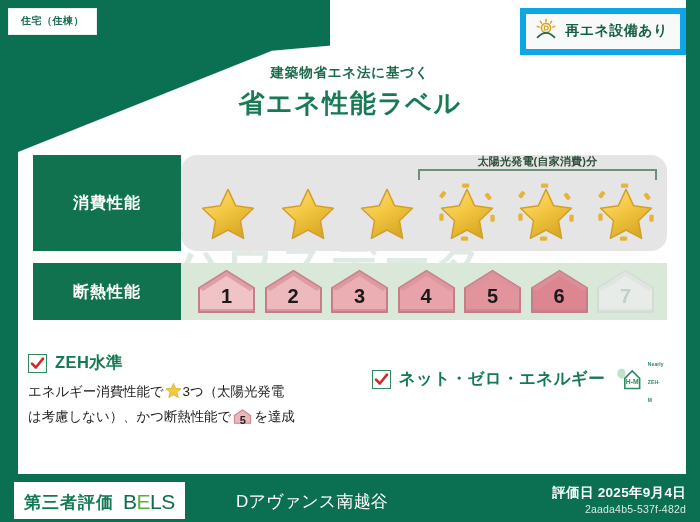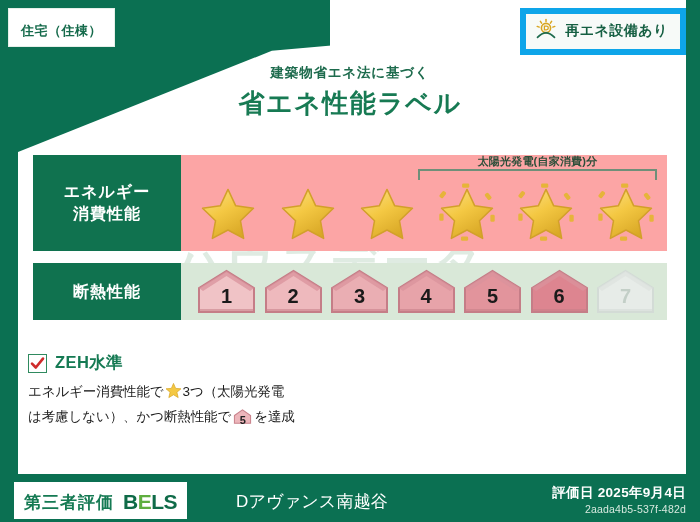--- a/index.html
+++ b/index.html
@@ -26,22 +26,22 @@
   #white-body2{
     position:absolute;
     left:330px;top:0px;right:14px;bottom:48px;
     background:#ffffff;
   }
 
   
   #type-chip{
     position:absolute;left:8px;top:8px;
     background:#fff;
-    padding:13px 12px 6px 12px;
-    font-size:13px;font-weight:bold;color:#166b4c;
+    padding:5px 12px 6px 12px;
+    font-size:10px;font-weight:bold;color:#166b4c;
     letter-spacing:0.5px;
     z-index:8;
     border:1px solid #e6efe9;
   }
   
   #renew-badge{
     position:absolute;right:14px;top:8px;
     background:#f7faf8;
     padding:4px 12px 5px 8px;
     display:flex;align-items:center;gap:7px;
@@ -82,21 +82,21 @@
   .row-key{
     width:148px;flex:0 0 148px;
     background:#10724f;
     color:#ffffff;
     display:flex;flex-direction:column;align-items:center;justify-content:center;
     font-size:16px;font-weight:bold;letter-spacing:1px;line-height:1.35;
   }
   .row-val{
     flex:1 1 auto;background:#d9e8d8;position:relative;
   }
-  #row-energy .row-val{background:#fca5a5;}
+  #row-energy .row-val{background:#e5e5e5;border-radius:16px;}
   #row-insul  .row-val{background:#d9e8d8;}
 
   
   #stars{
     position:absolute;left:14px;right:8px;bottom:3px;top:22px;
     display:flex;align-items:center;justify-content:space-between;
   }
   .star-cell{position:relative;width:66px;height:66px;flex:0 0 66px;}
   .star-cell svg{width:66px;height:66px;display:block;}
 
@@ -166,21 +166,21 @@
     background:#0b7052;z-index:9;
   }
   #bels-chip{
     position:absolute;left:14px;top:8px;
     background:#ffffff;padding:8px 10px 5px 10px;
     display:flex;align-items:flex-end;gap:9px;
   }
   #bels-chip .bc-label{
     font-size:17px;font-weight:bold;color:#157a53;letter-spacing:1px;
   }
-  #bels-chip .bc-bels{font-size:21px;font-weight:bold;letter-spacing:-0.5px;}
+  #bels-chip .bc-bels{font-size:21px;font-weight:normal;letter-spacing:-0.5px;}
   #bels-chip .bc-bels .b1{color:#0f6b48;}
   #bels-chip .bc-bels .b2{color:#5fae3f;}
   #bels-chip .bc-bels .b3{color:#0f6b48;}
   #bldg-name{
     position:absolute;left:236px;top:16px;
     font-size:17px;color:#ffffff;letter-spacing:0.2px;
   }
   #eval-date{
     position:absolute;right:14px;top:10px;
     font-size:13.5px;color:#ffffff;font-weight:bold;letter-spacing:0.3px;
@@ -220,21 +220,20 @@
 
   <div id="heading-wrap">
     <div id="sub-heading">建築物省エネ法に基づく</div>
     <div id="main-heading">省エネ性能ラベル</div>
   </div>
 
   <div id="watermark">ハウスデータ</div>
 
   <div class="perf-row" id="row-energy">
     <div class="row-key">
-      <span>エネルギー</span>
       <span>消費性能</span>
     </div>
     <div class="row-val">
 
       <div id="solar-annot">
         <div class="sa-text">太陽光発電(自家消費)分</div>
         <div class="sa-bracket"></div>
       </div>
 
       <div id="stars">
@@ -412,20 +411,39 @@
       <div class="panel-body">
         <span>エネルギー消費性能で</span><span class="inline-star"><svg width="17" height="17" viewBox="0 0 24 24">
               <path d="M12 2 L15 9 L22.5 9.6 L16.8 14.5 L18.6 22 L12 18 L5.4 22 L7.2 14.5 L1.5 9.6 L9 9 Z" fill="#f4c843" stroke="#d8a520" stroke-width="1"></path>
             </svg></span><span>3つ（太陽光発電</span><br><span>は考慮しない）、かつ断熱性能で</span><span class="inline-house"><svg width="19" height="17" viewBox="0 0 40 34">
               <path d="M3 15 L20 3 L37 15 L37 31 L3 31 Z" fill="#edb6bb" stroke="#c9838c" stroke-width="2.2"></path>
             </svg><span class="ih-num">5</span></span><span>を達成</span>
       </div>
     </div>
 
     <div class="panel">
+      <div class="panel-head">
+        <span class="chk">
+          <svg viewBox="0 0 15 15">
+              <path d="M2 7.6 L5.8 11.5 L13 2.6" fill="none" stroke="#cf2b2b" stroke-width="2.6" stroke-linecap="round" stroke-linejoin="round"></path>
+            </svg>
+        </span>
+        <span class="panel-title">ネット・ゼロ・エネルギー</span>
+        <span id="zehm-logo">
+          <svg width="30" height="26" viewBox="0 0 44 38">
+            <path d="M5 17 C-1 11 3 2 10 4 C14 5 15 10 13 15 C11.5 19 8 19.5 5 17 Z" fill="#b9dcc0" opacity=".85"></path>
+            <path d="M13 18 L24 7 L35 18 L35 33 L13 33 Z" fill="none" stroke="#2f8a5f" stroke-width="2.4"></path>
+            <text x="24" y="26" font-family="Liberation Sans, sans-serif" font-size="10" font-weight="bold" fill="#2f8a5f" text-anchor="middle">H-M</text>
+          </svg>
+          <span>
+            <span class="zl-cap">Nearly</span><br>
+            <span class="zl-cap">ZEH-M</span>
+          </span>
+        </span>
+      </div>
     </div>
 
   </div>
 
   <div id="footer">
     <div id="bels-chip">
       <span class="bc-label">第三者評価</span>
       <span class="bc-bels"><span class="b1">B</span><span class="b2">E</span><span class="b3">LS</span></span>
     </div>
     <div id="bldg-name">Dアヴァンス南越谷</div>

